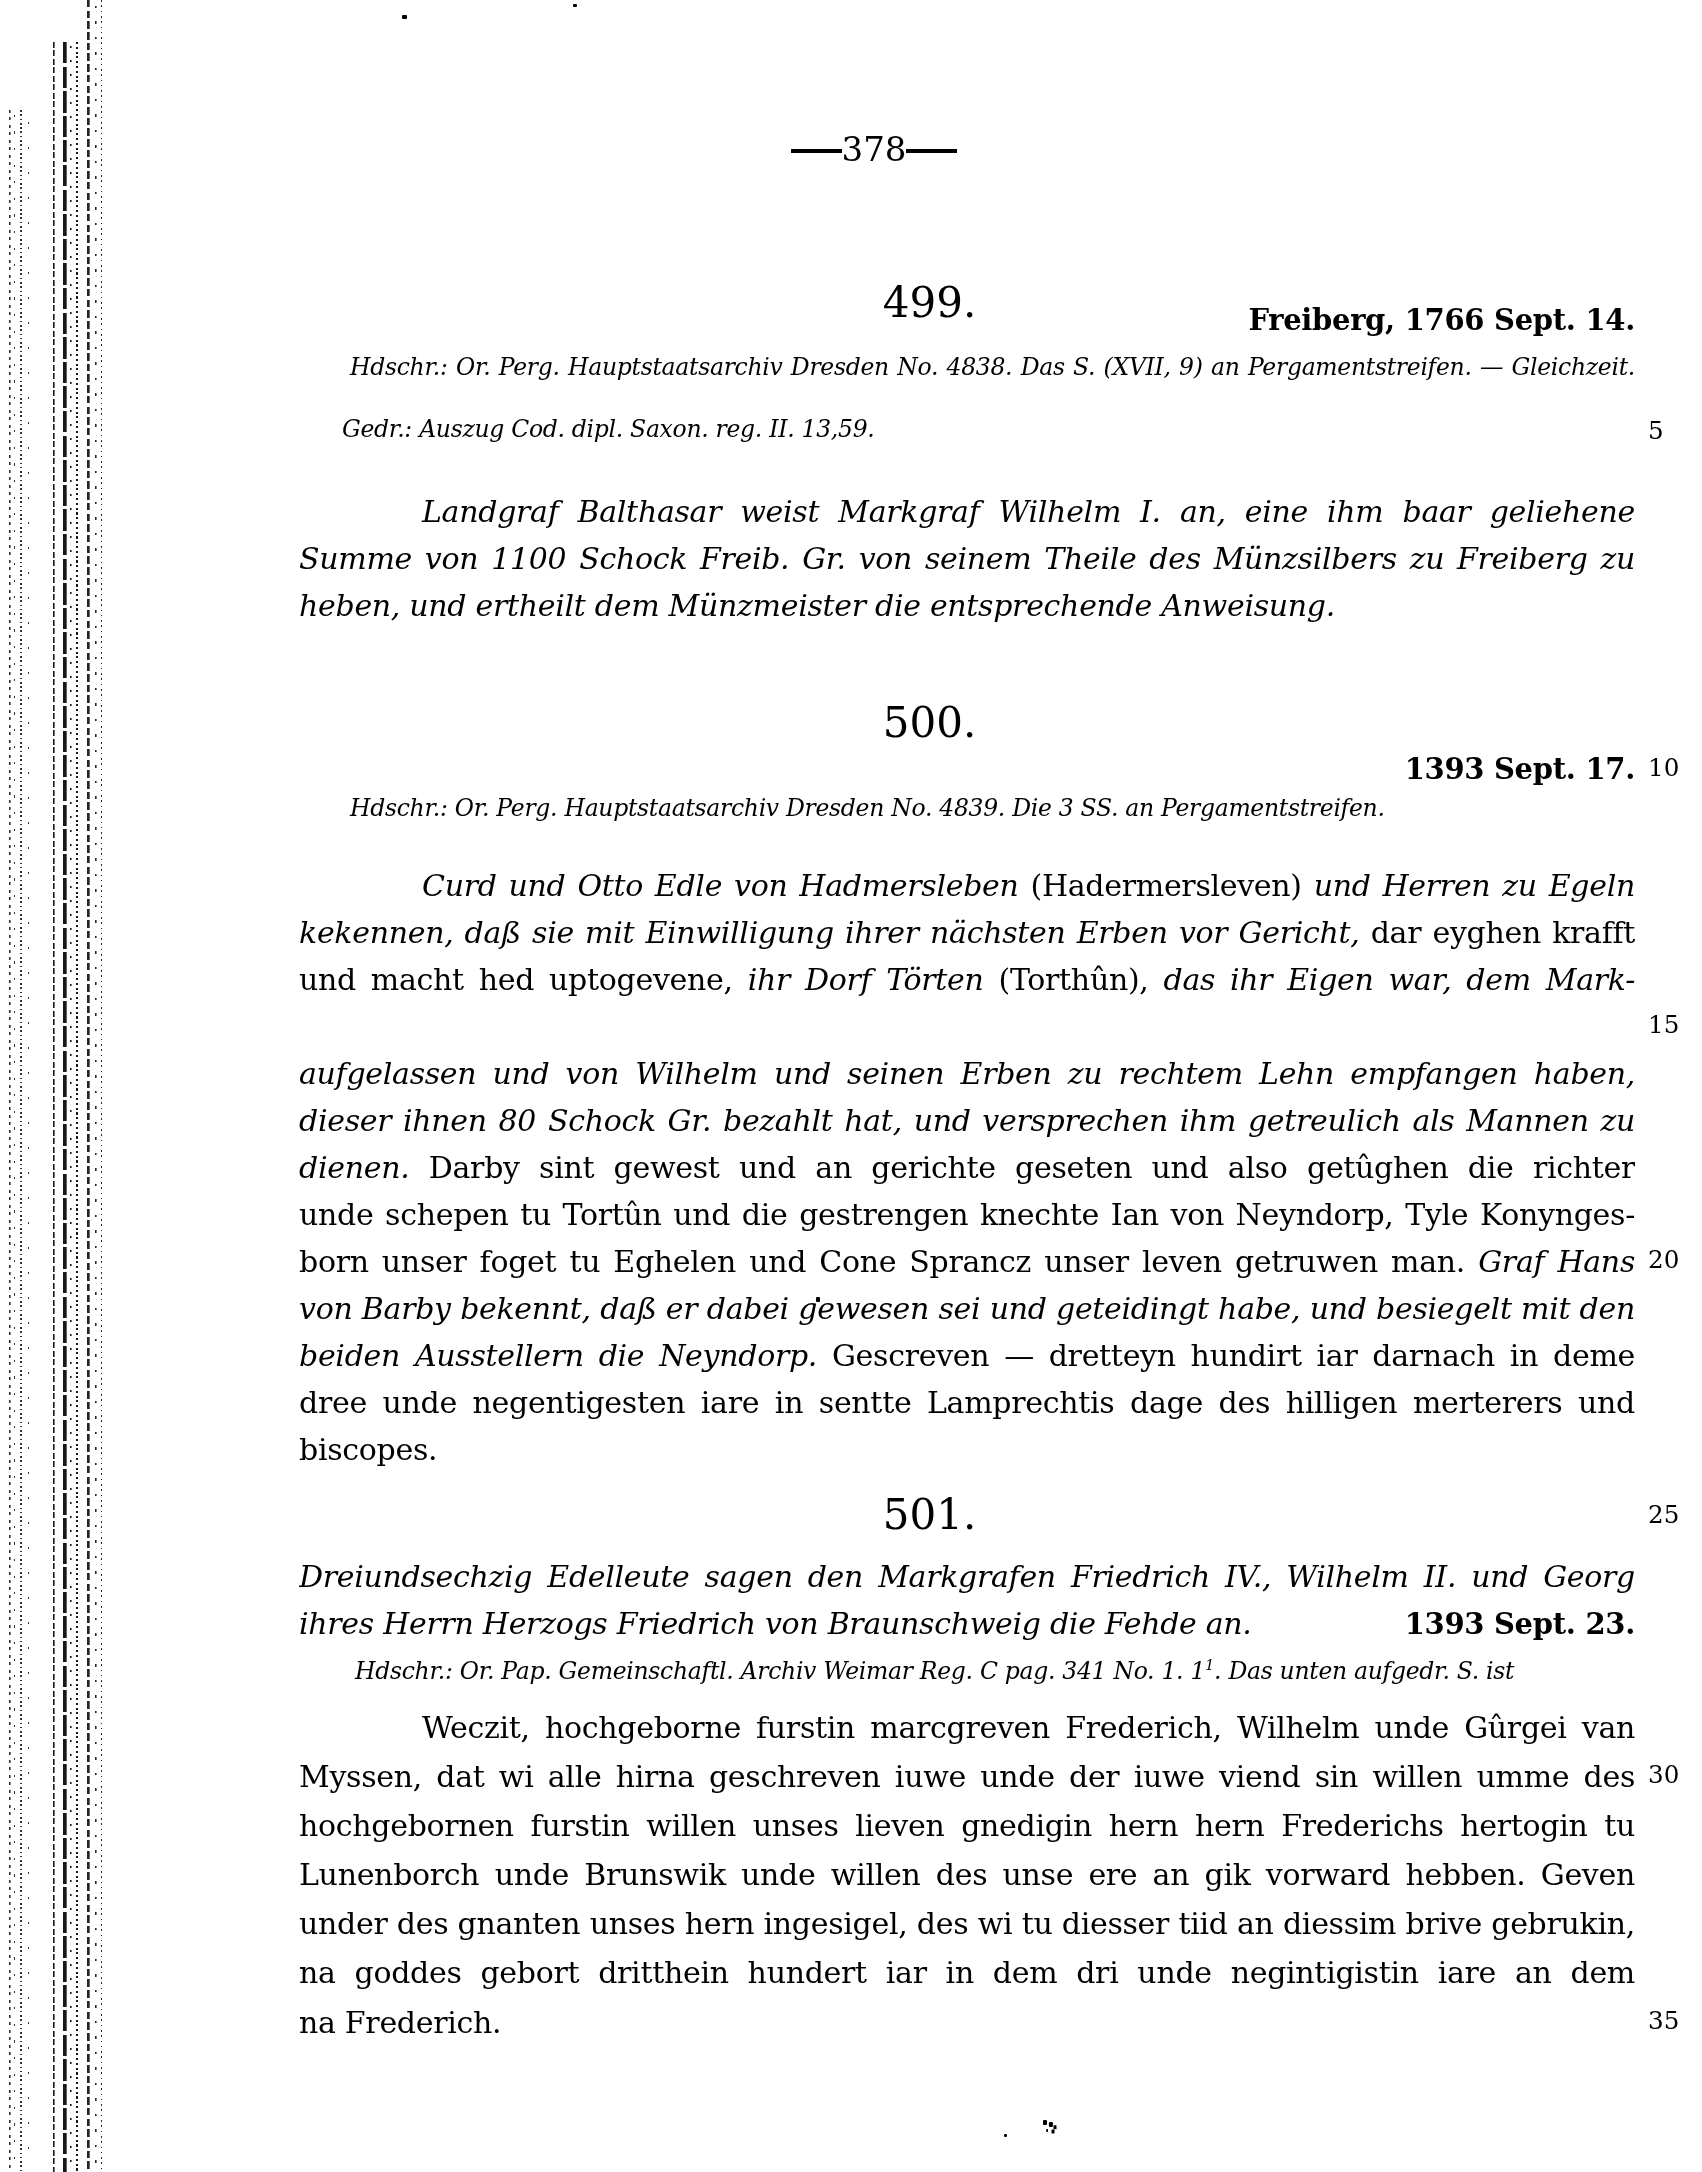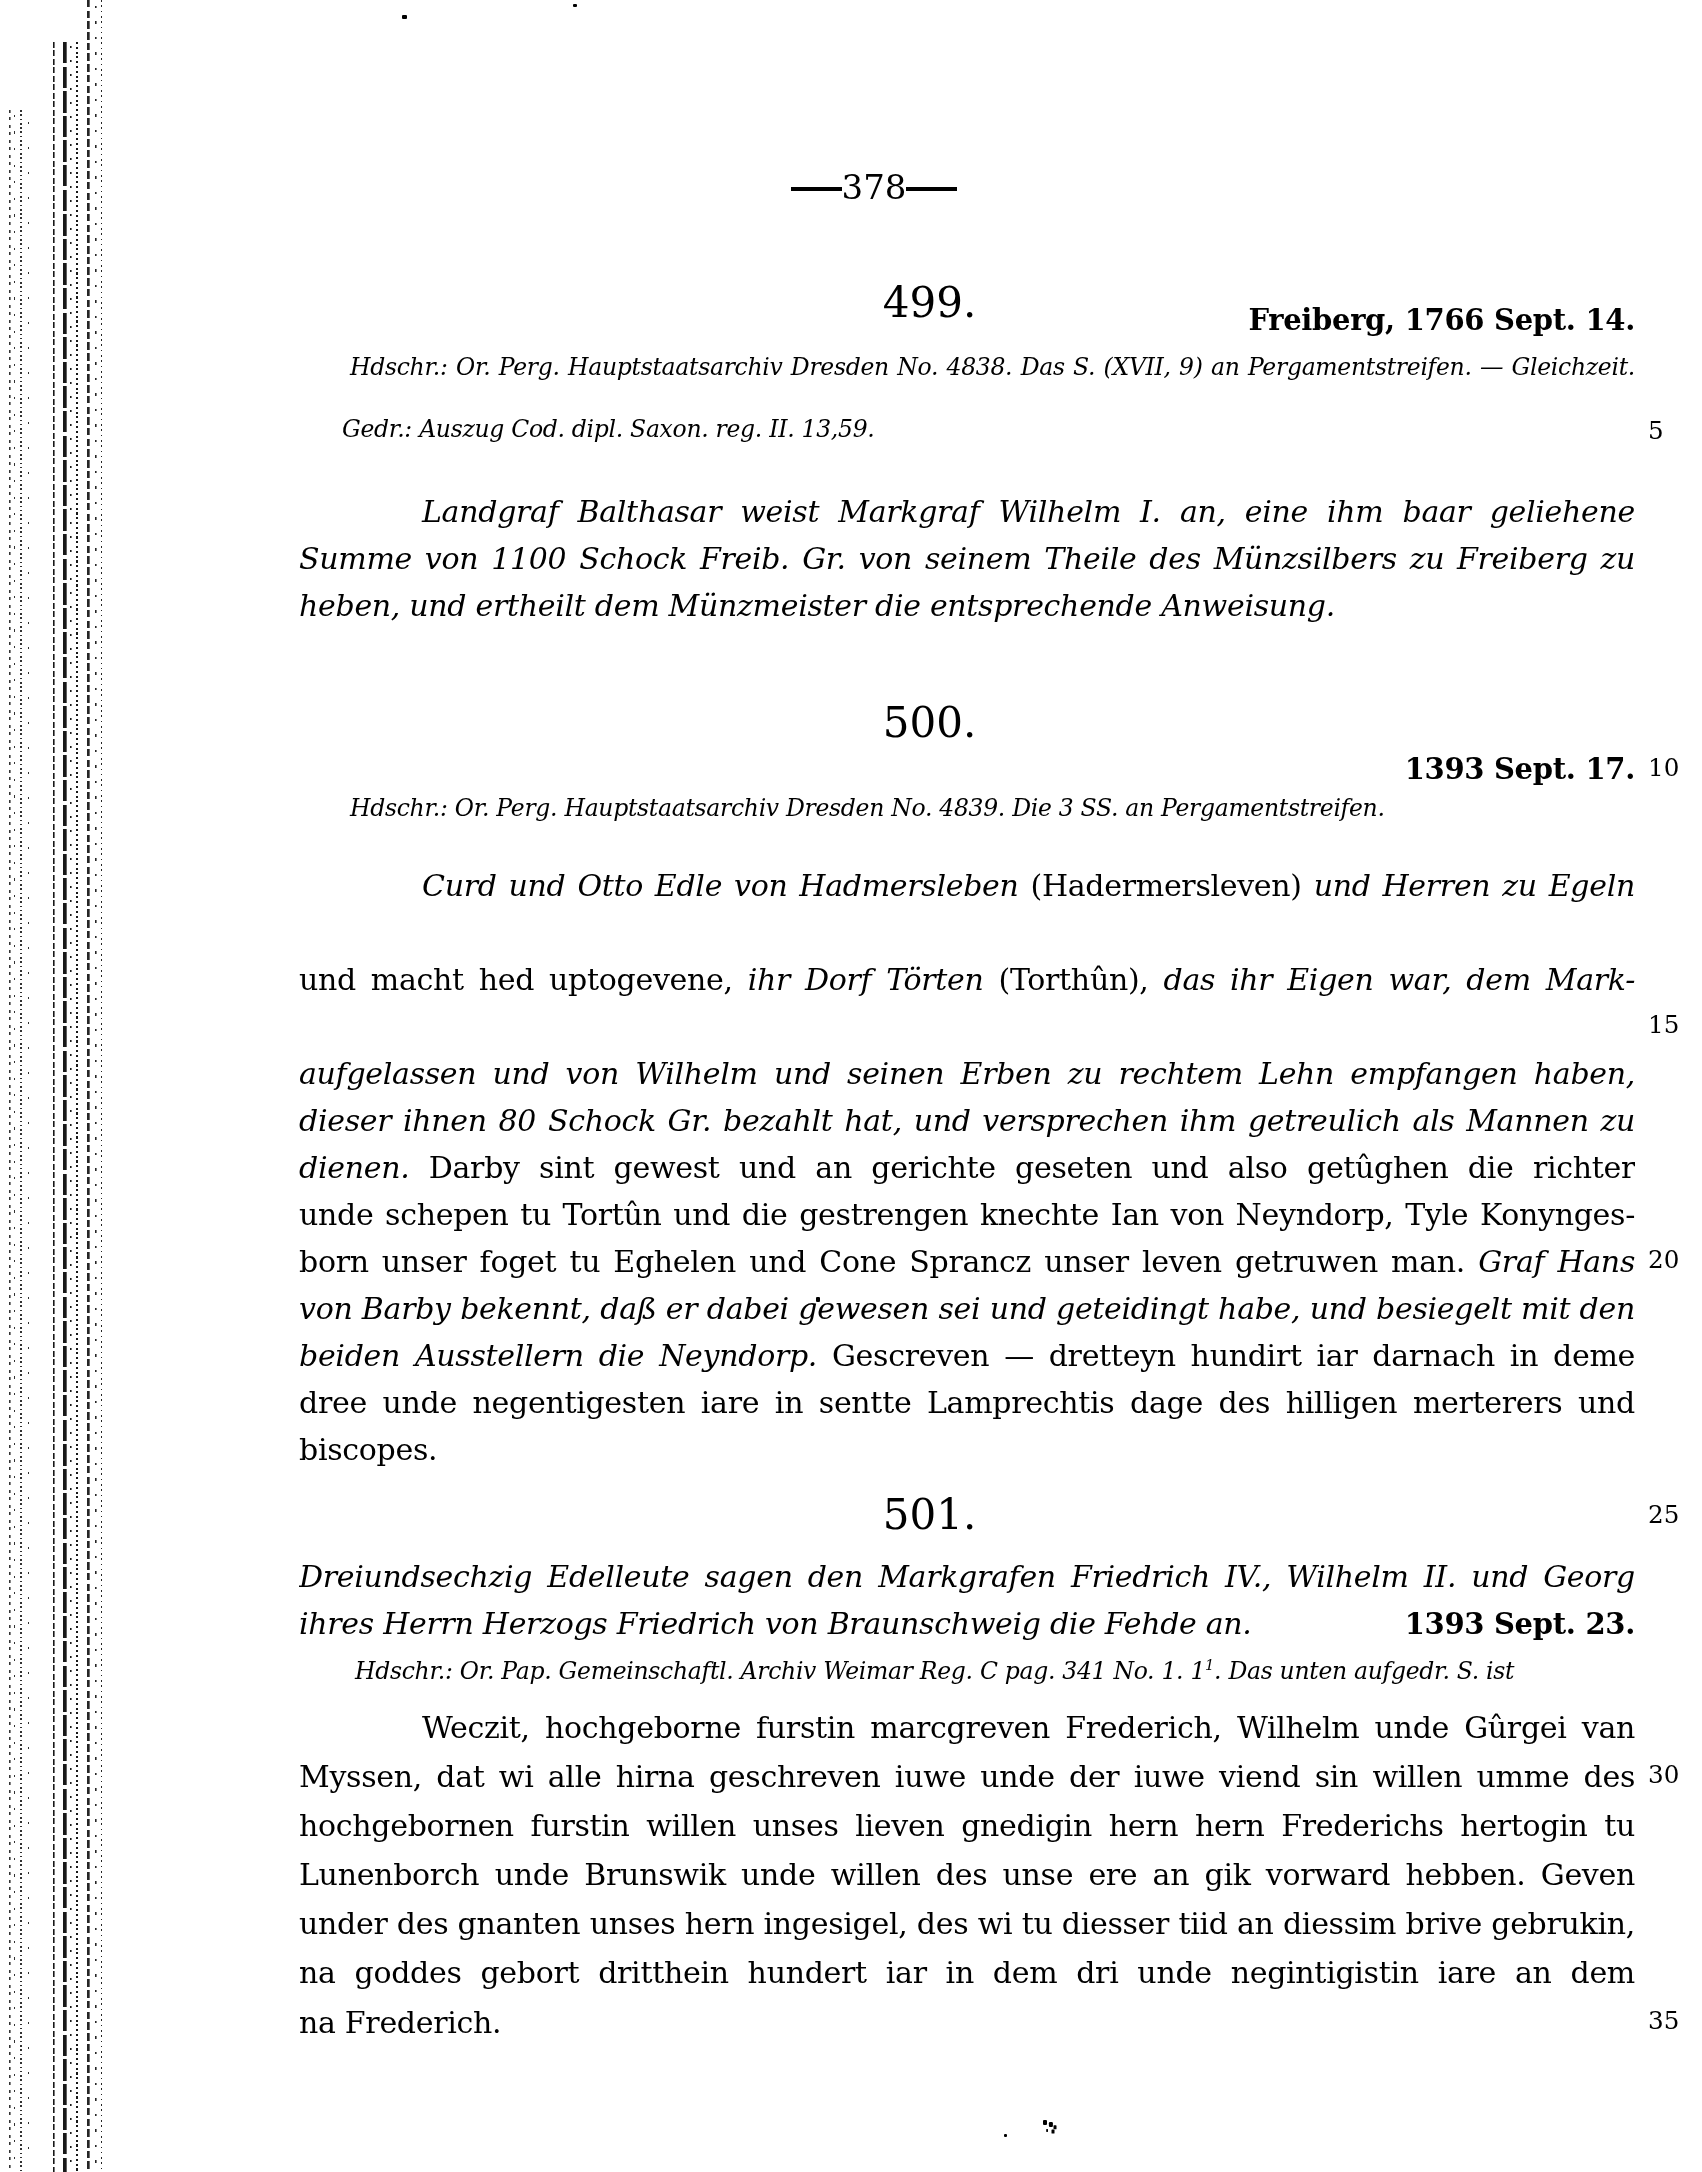--- a/index.html
+++ b/index.html
@@ -14,21 +14,21 @@
   .it{font-style:italic;}
   .rm{font-style:normal;}
   .hd{position:absolute;left:299px;width:1261px;text-align:center;font-size:42px;line-height:43px;}
   .dt{font-weight:700;font-size:29px;}
   .rt{text-align:right;}
   .src{font-size:23.5px;line-height:29px;max-height:31px;font-style:italic;}
   .ln{position:absolute;left:1648px;width:43px;font-size:24.6px;line-height:28px;}
   sup{font-size:0.62em;vertical-align:super;line-height:0;}
   
   .pgrow{position:absolute;top:131px;left:759px;width:230px;display:flex;
-         align-items:center;justify-content:center;font-size:34px;line-height:37px;margin-top:38px;}
+         align-items:center;justify-content:center;font-size:34px;line-height:37px;}
   .rule{height:3.7px;width:51px;background:#000;margin-top:3.2px;}
   
   .noise{position:absolute;background-repeat:no-repeat;}
   .nA{left:4.3px;top:110px;width:29px;height:2063px;
       background-image:
         repeating-linear-gradient(to bottom,#000 0 2.7px,transparent 2.7px 7.5px),
         repeating-linear-gradient(to bottom,transparent 0 4.8px,#000 4.8px 7px,transparent 7px 16.6px),
         repeating-linear-gradient(to bottom,#000 0 1.6px,transparent 1.6px 4.3px),
         repeating-linear-gradient(to bottom,transparent 0 12.3px,#000 12.3px 14px,transparent 14px 25px);
       background-size:1.6px 100%,1.1px 100%,2.1px 100%,1.1px 100%;
@@ -80,20 +80,21 @@
   <div class="tb it just ind" style="top:494px;">Landgraf Balthasar weist Markgraf Wilhelm I. an, eine ihm baar geliehene</div>
   <div class="tb it just" style="top:541px;">Summe von 1100 Schock Freib. Gr. von seinem Theile des Münzsilbers zu Freiberg zu er-</div>
   <div class="tb it" style="top:588px;">heben, und ertheilt dem Münzmeister die entsprechende Anweisung.</div>
 
   <div class="hd" style="top:701px;">500.</div>
   <div class="tb rt" style="top:751px;"><span class="dt">1393 Sept. 17.</span></div>
   <div class="ln" style="top:754px;">10</div>
   <div class="tb src" style="top:794px;padding-left:51px;">Hdschr.: Or. Perg. Hauptstaatsarchiv Dresden No. 4839. Die 3 SS. an Pergamentstreifen.</div>
 
   <div class="tb just ind" style="top:868px;"><span class="it">Curd und Otto Edle von Hadmersleben </span><span class="rm">(Hadermersleven)</span><span class="it"> und Herren zu Egeln</span></div>
+  <div class="tb just" style="top:915px;"><span class="it">kekennen, daß sie mit Einwilligung ihrer nächsten Erben vor Gericht, </span><span class="rm">dar eyghen krafft</span></div>
   <div class="tb just" style="top:962px;"><span class="rm">und macht hed uptogevene, </span><span class="it">ihr Dorf Törten </span><span class="rm">(Torthûn),</span><span class="it"> das ihr Eigen war, dem Mark-</span></div>
   <div class="ln" style="top:1011px;">15</div>
   <div class="tb just it" style="top:1056px;">aufgelassen und von Wilhelm und seinen Erben zu rechtem Lehn empfangen haben, wofür</div>
   <div class="tb just it" style="top:1103px;">dieser ihnen 80 Schock Gr. bezahlt hat, und versprechen ihm getreulich als Mannen zu</div>
   <div class="tb just" style="top:1150px;"><span class="it">dienen.</span><span class="rm"> Darby sint gewest und an gerichte geseten und also getûghen die richter</span></div>
   <div class="tb just rm" style="top:1197px;">unde schepen tu Tortûn und die gestrengen knechte Ian von Neyndorp, Tyle Konynges-</div>
   <div class="tb just" style="top:1244px;"><span class="rm">born unser foget tu Eghelen und Cone Sprancz unser leven getruwen man. </span><span class="it">Graf Hans</span></div>
   <div class="ln" style="top:1246px;">20</div>
   <div class="tb just it" style="top:1291px;">von Barby bekennt, daß er dabei gewesen sei und geteidingt habe, und besiegelt mit den</div>
   <div class="tb just" style="top:1338px;"><span class="it">beiden Ausstellern die Neyndorp.</span><span class="rm"> Gescreven — dretteyn hundirt iar darnach in deme</span></div>

